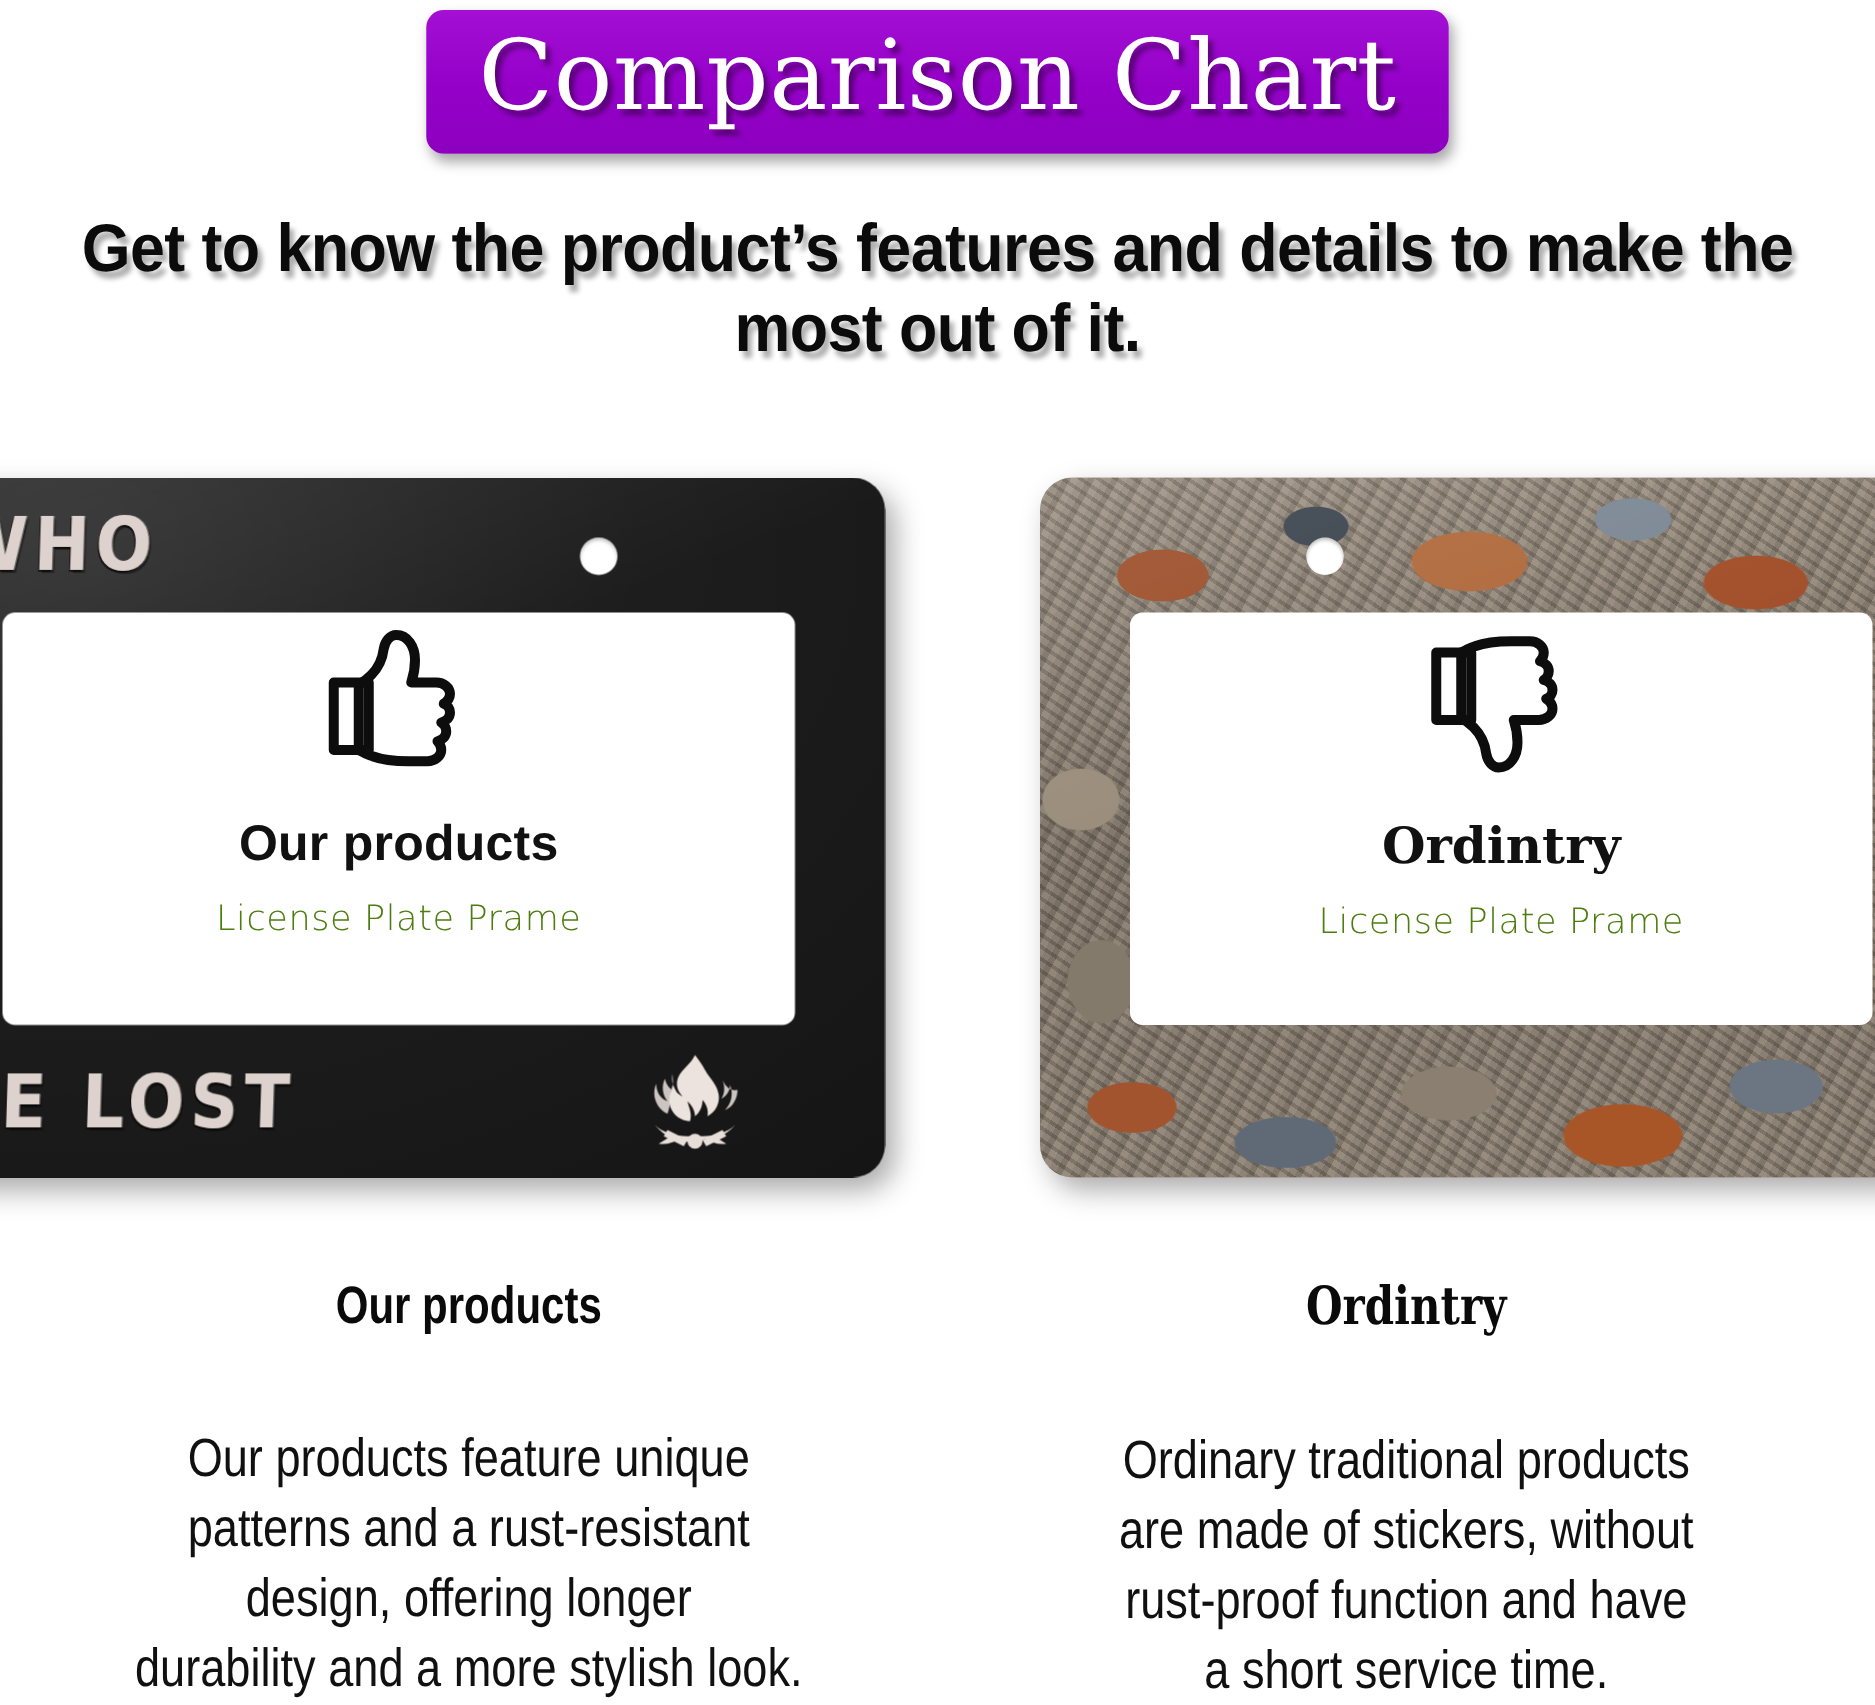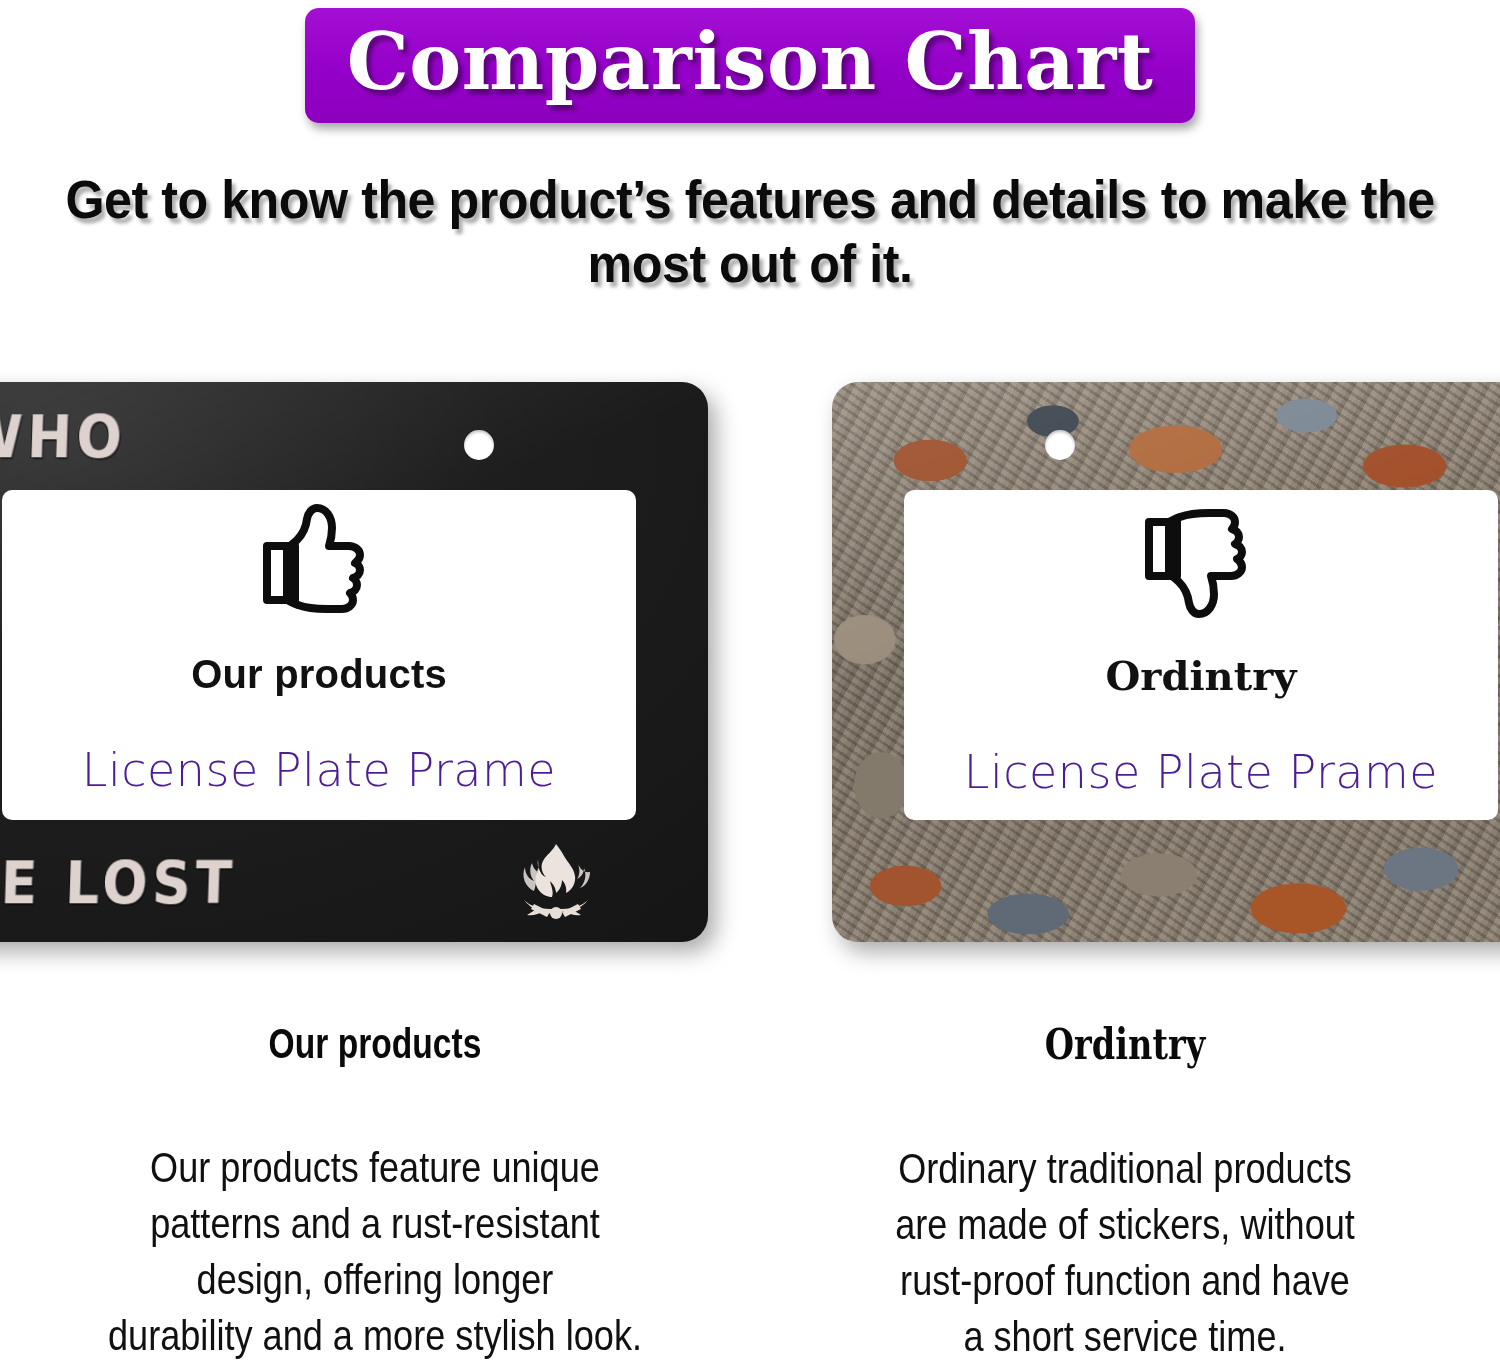--- a/index.html
+++ b/index.html
@@ -17,21 +17,21 @@
     display:flex; justify-content:center;
   }
   .banner{
     background:linear-gradient(180deg,#a40fd4 0%,#9400c8 55%,#8d00bf 100%);
     border-radius:14px;
     padding:6px 42px 14px 42px;
     box-shadow:3px 6px 10px rgba(0,0,0,.35);
   }
   .banner-title{
     font-family:"DejaVu Serif", serif;
-    font-weight:700;
+    font-weight:400;
     font-size:78px;
     line-height:1.22;
     color:#ffffff;
     letter-spacing:.5px;
     text-shadow:4px 5px 4px rgba(0,0,0,.40);
     white-space:nowrap;
   }
 
   
   .subtitle{
@@ -167,26 +167,26 @@
 
   .win-label{
     margin-top:28px;
     font-size:40px;
     color:#111;
   }
   .win-label.sans{ font-family:"Liberation Sans", sans-serif; font-weight:700; letter-spacing:.2px; }
   .win-label.serif{ font-family:"DejaVu Serif", serif; font-weight:700; }
 
   .win-sub{
-    margin-top:46px;
+    margin-top:20px;
     font-family:"DejaVu Sans", sans-serif;
     font-weight:300;
-    font-size:46px;
+    font-size:28px;
     letter-spacing:.5px;
-    color:#4c1d95;
+    color:#4d7c0f;
   }
 
   
   .cols{
     position:absolute; left:0; top:1020px; width:1500px; height:344px;
     display:flex;
   }
   .col{ width:750px; text-align:center; padding:0 34px; }
   .col-head{
     font-size:42px; color:#0a0a0a;

